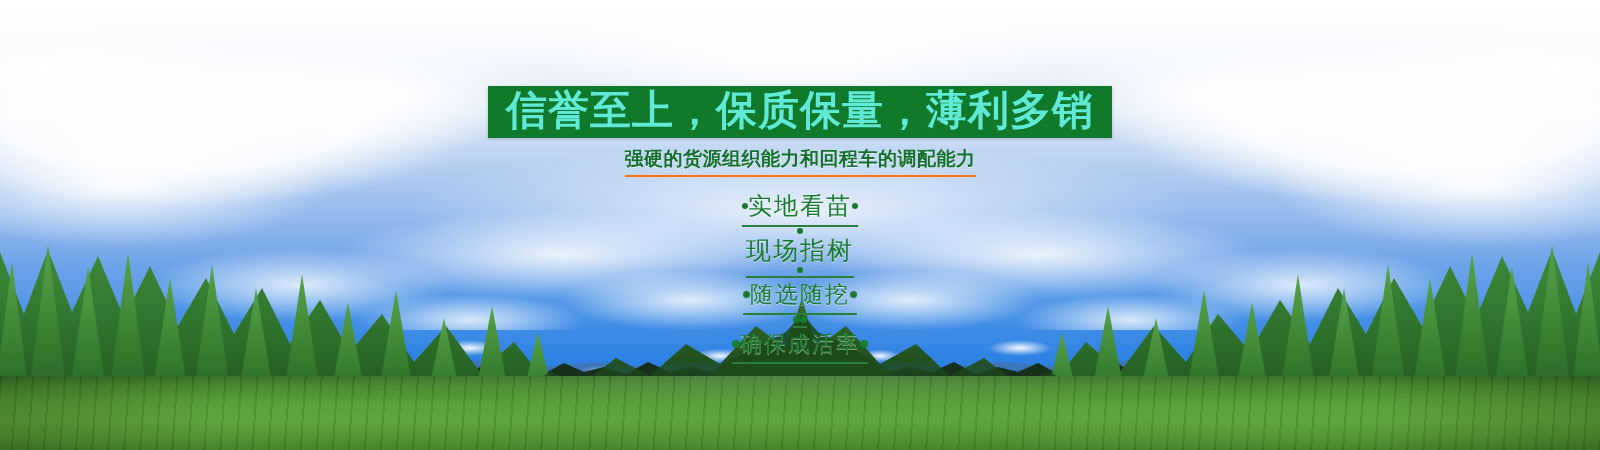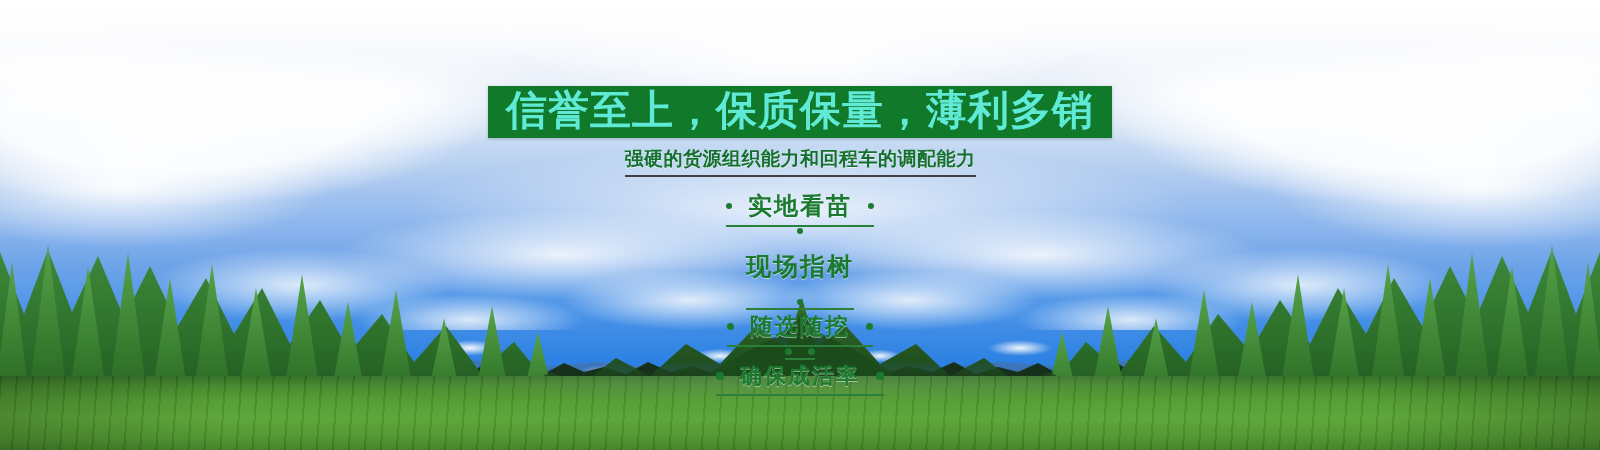--- a/index.html
+++ b/index.html
@@ -140,38 +140,38 @@
   }
 
   .subtitle {
     margin-top: 8px;
     color: #14702a;
     font-size: 19px;
     font-weight: bold;
     letter-spacing: .5px;
     white-space: nowrap;
     padding-bottom: 3px;
-    border-bottom: 2px solid #404040;
+    border-bottom: 2px solid #f97316;
     text-shadow: 0 1px 0 rgba(255,255,255,.55);
   }
 
   .feature-list {
     margin-top: 12px;
     display: flex;
     flex-direction: column;
     align-items: center;
   }
 
   .feature-row {
     display: flex;
     align-items: center;
     justify-content: center;
-    gap: 16px;
+    gap: 0;
     color: #1a7a2e;
-    font-weight: bold;
+    font-weight: normal;
     white-space: nowrap;
     padding: 1px 0 3px 0;
     border-bottom: 2px solid #2a8039;
     text-shadow: 0 1px 0 rgba(255,255,255,.5);
   }
   .feature-row .dot {
     width: 6px; height: 6px;
     border-radius: 50%;
     background: #1a7a2e;
     flex: 0 0 auto;

